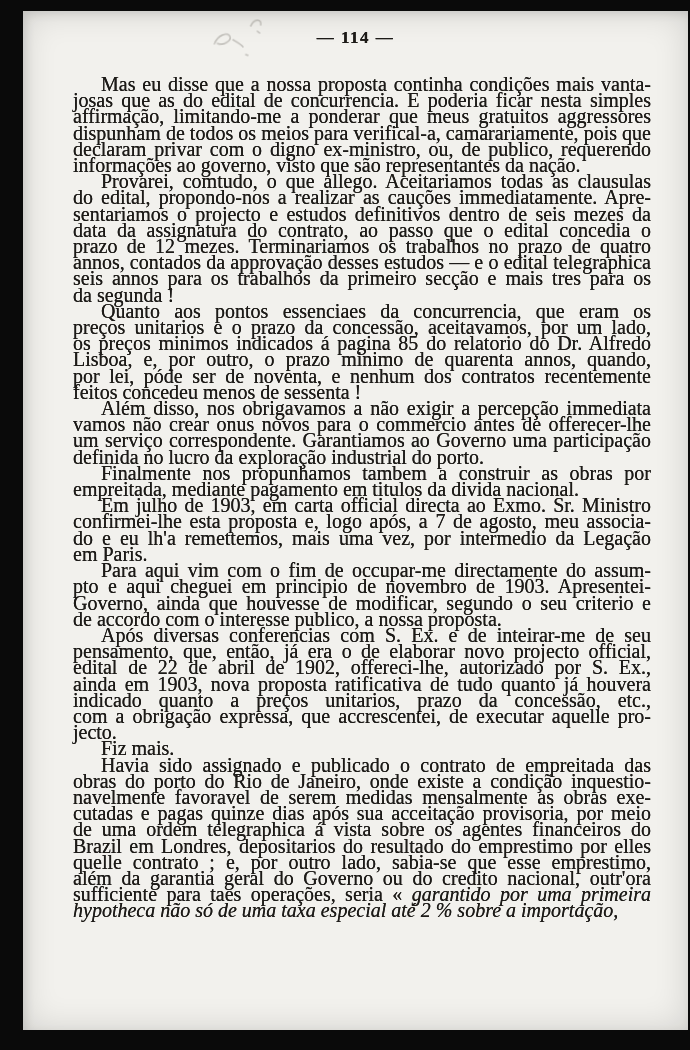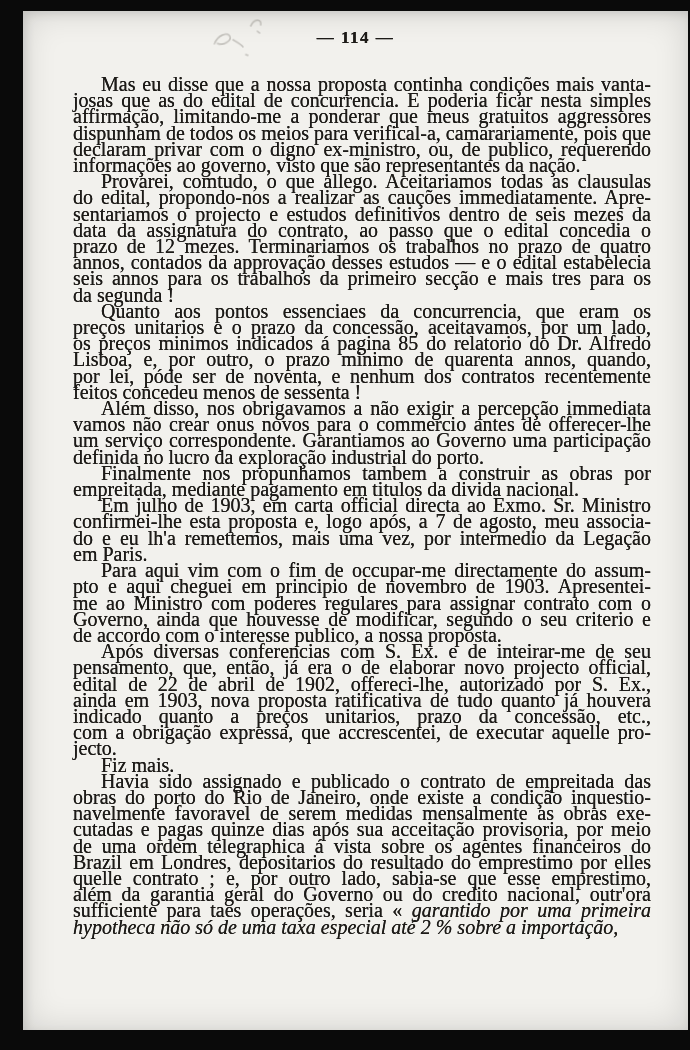--- a/index.html
+++ b/index.html
@@ -95,21 +95,21 @@
           <div class="line">dispunham de todos os meios para verifical-a, camarariamente, pois que</div>
           <div class="line">declaram privar com o digno ex-ministro, ou, de publico, requerendo</div>
           <div class="line para-last">informações ao governo, visto que são representantes da nação.</div>
         </div>
         <div class="para">
           <div class="line para-first">Provarei, comtudo, o que allego. Aceitariamos todas as clausulas</div>
           <div class="line">do edital, propondo-nos a realizar as cauções immediatamente. Apre-</div>
           <div class="line">sentariamos o projecto e estudos definitivos dentro de seis mezes da</div>
           <div class="line">data da assignatura do contrato, ao passo que o edital concedia o</div>
           <div class="line">prazo de 12 mezes. Terminariamos os trabalhos no prazo de quatro</div>
-          <div class="line">annos, contados da approvação desses estudos — e o edital estabelecia</div>
+          <div class="line">annos, contados da approvação desses estudos — e o edital telegraphica</div>
           <div class="line">seis annos para os trabalhos da primeiro secção e mais tres para os</div>
           <div class="line para-last">da segunda !</div>
         </div>
         <div class="para">
           <div class="line para-first">Quanto aos pontos essenciaes da concurrencia, que eram os</div>
           <div class="line">preços unitarios e o prazo da concessão, aceitavamos, por um lado,</div>
           <div class="line">os preços minimos indicados á pagina 85 do relatorio do Dr. Alfredo</div>
           <div class="line">Lisboa, e, por outro, o prazo minimo de quarenta annos, quando,</div>
           <div class="line">por lei, póde ser de noventa, e nenhum dos contratos recentemente</div>
           <div class="line para-last">feitos concedeu menos de sessenta !</div>
@@ -126,21 +126,20 @@
         </div>
         <div class="para">
           <div class="line para-first">Em julho de 1903, em carta official directa ao Exmo. Sr. Ministro</div>
           <div class="line">confirmei-lhe esta proposta e, logo após, a 7 de agosto, meu associa-</div>
           <div class="line">do e eu lh'a remettemos, mais uma vez, por intermedio da Legação</div>
           <div class="line para-last">em Paris.</div>
         </div>
         <div class="para">
           <div class="line para-first">Para aqui vim com o fim de occupar-me directamente do assum-</div>
           <div class="line">pto e aqui cheguei em principio de novembro de 1903. Apresentei-</div>
-          <div class="line">me ao Ministro com poderes regulares para assignar contrato com o</div>
           <div class="line">Governo, ainda que houvesse de modificar, segundo o seu criterio e</div>
           <div class="line para-last">de accordo com o interesse publico, a nossa proposta.</div>
         </div>
         <div class="para">
           <div class="line para-first">Após diversas conferencias com S. Ex. e de inteirar-me de seu</div>
           <div class="line">pensamento, que, então, já era o de elaborar novo projecto official,</div>
           <div class="line">edital de 22 de abril de 1902, offereci-lhe, autorizado por S. Ex.,</div>
           <div class="line">ainda em 1903, nova proposta ratificativa de tudo quanto já houvera</div>
           <div class="line">indicado quanto a preços unitarios, prazo da concessão, etc.,</div>
           <div class="line">com a obrigação expressa, que accrescentei, de executar aquelle pro-</div>

